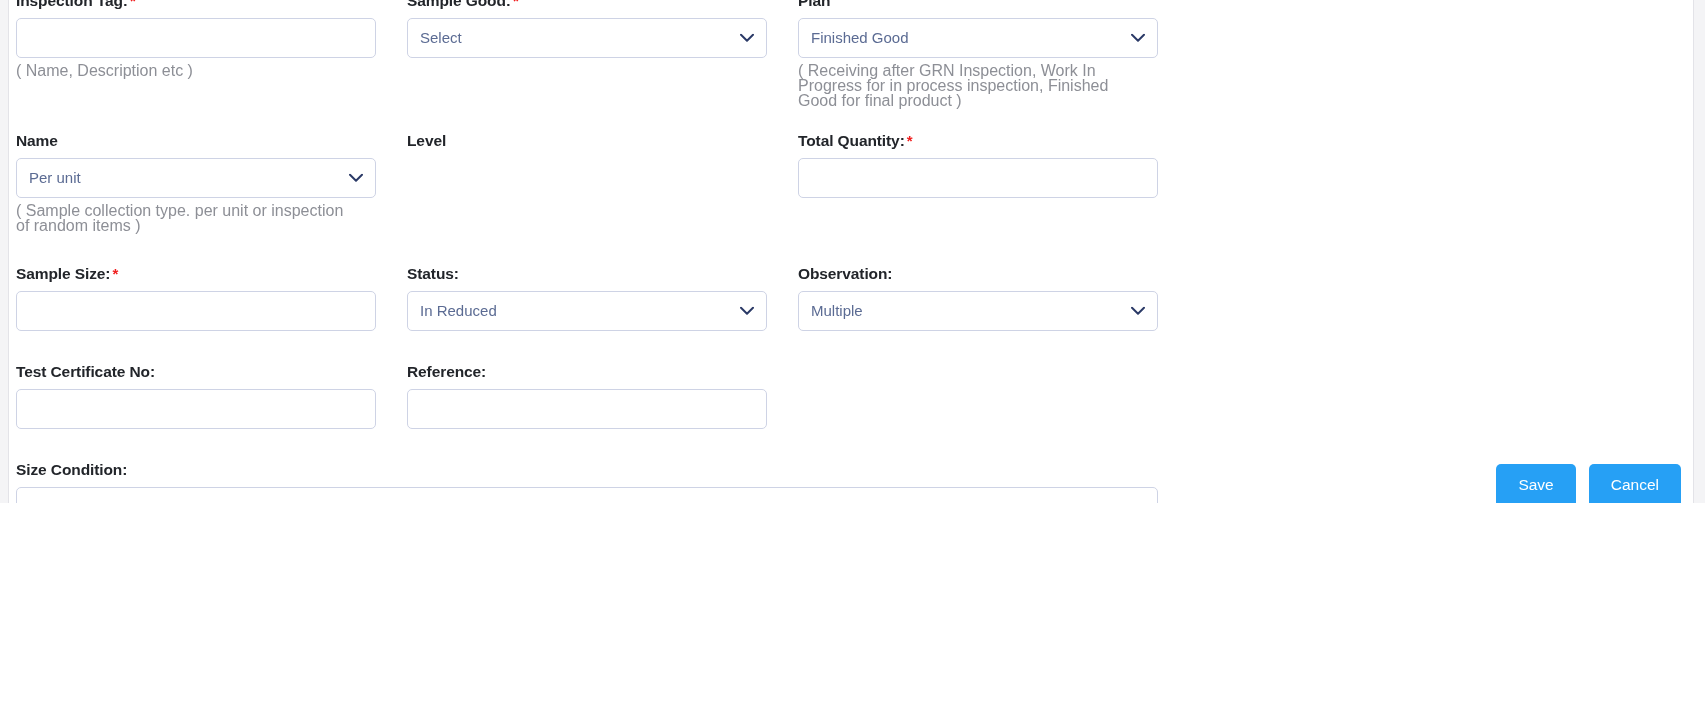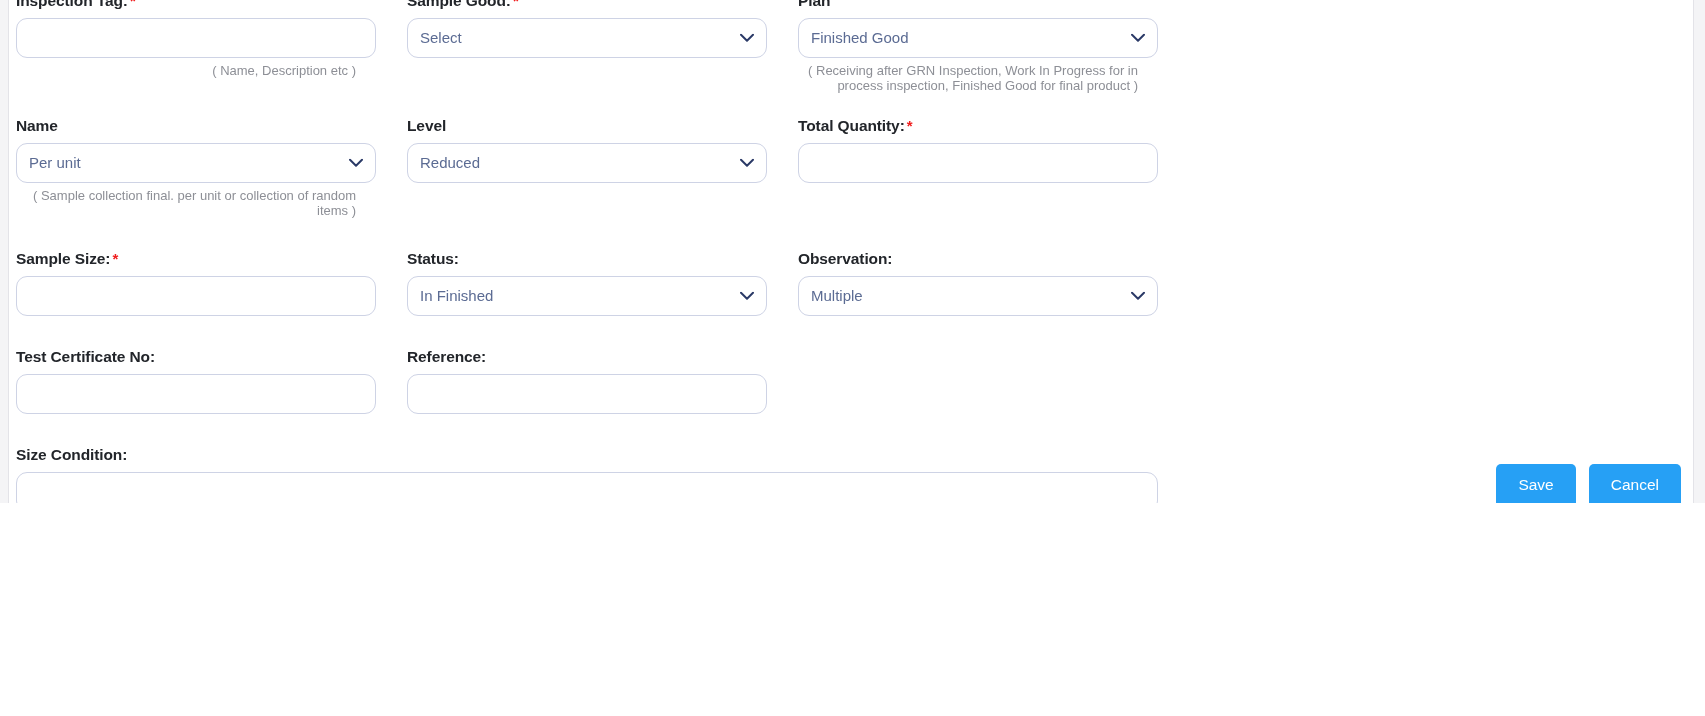--- a/index.html
+++ b/index.html
@@ -79,21 +79,21 @@
     width: 100%;
   }
 
   input.txt,
   .select-box {
     display: block;
     width: 100%;
     height: 40px;
     box-sizing: border-box;
     border: 1px solid #ced3e5;
-    border-radius: 11px;
+    border-radius: 5px;
     background: #ffffff;
     padding: 0 12px;
     font-family: "Liberation Sans", sans-serif;
     font-size: 15px;
     color: #5b6b93;
     outline: none;
   }
   input.txt::placeholder { color: #9aa3b8; }
 
   .select-box {
@@ -117,26 +117,25 @@
     top: 50%;
     transform: translateY(-50%);
     pointer-events: none;
     display: block;
     line-height: 0;
   }
   .chev svg { display: block; }
 
   .hint {
     display: block;
-    font-size: 13px;
+    font-size: 16px;
     color: #8d8f96;
     line-height: 15px;
     margin-top: 5px;
     max-width: 340px;
-    text-align: right;
   }
 
   .footer-actions {
     position: absolute;
     right: 24px;
     bottom: -4px;
     display: flex;
     gap: 13px;
   }
   .btn {
@@ -215,35 +214,25 @@
         <div class="ctrl">
           <div class="select-box">
             <span class="sel-value">Per unit</span>
           </div>
           <span class="chev">
             <svg width="14" height="9" viewBox="0 0 14 9">
                 <path d="M1 1.3 L7 7.2 L13 1.3" fill="none" stroke="#2b3a67" stroke-width="2" stroke-linecap="round" stroke-linejoin="round"></path>
               </svg>
           </span>
         </div>
-        <span class="hint">( Sample collection final. per unit or collection of random items )</span>
+        <span class="hint">( Sample collection type. per unit or inspection of random items )</span>
       </div>
 
       <div class="col">
         <label class="fld-label">Level</label>
-        <div class="ctrl">
-          <div class="select-box">
-            <span class="sel-value">Reduced</span>
-          </div>
-          <span class="chev">
-            <svg width="14" height="9" viewBox="0 0 14 9">
-                <path d="M1 1.3 L7 7.2 L13 1.3" fill="none" stroke="#2b3a67" stroke-width="2" stroke-linecap="round" stroke-linejoin="round"></path>
-              </svg>
-          </span>
-        </div>
       </div>
 
       <div class="col">
         <label class="fld-label"><span>Total Quantity:</span><span class="req">*</span></label>
         <div class="ctrl">
           <input class="txt" type="text" value="" style="">
         </div>
       </div>
 
     </div>
@@ -256,21 +245,21 @@
         <label class="fld-label"><span>Sample Size:</span><span class="req">*</span></label>
         <div class="ctrl">
           <input class="txt" type="text" value="" style="">
         </div>
       </div>
 
       <div class="col">
         <label class="fld-label">Status:</label>
         <div class="ctrl">
           <div class="select-box">
-            <span class="sel-value">In Finished</span>
+            <span class="sel-value">In Reduced</span>
           </div>
           <span class="chev">
             <svg width="14" height="9" viewBox="0 0 14 9">
                 <path d="M1 1.3 L7 7.2 L13 1.3" fill="none" stroke="#2b3a67" stroke-width="2" stroke-linecap="round" stroke-linejoin="round"></path>
               </svg>
           </span>
         </div>
       </div>
 
       <div class="col">

